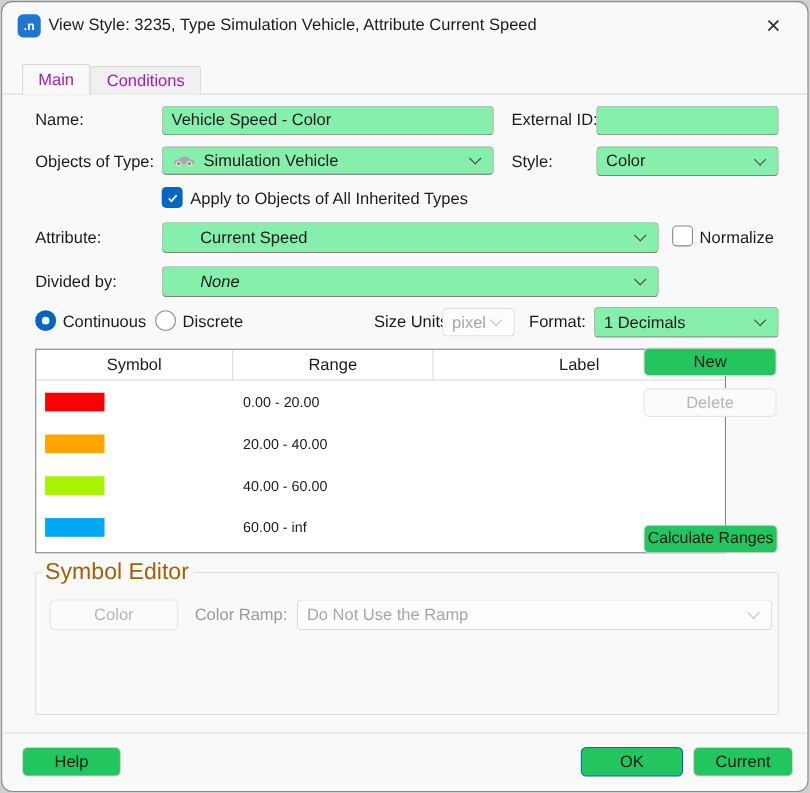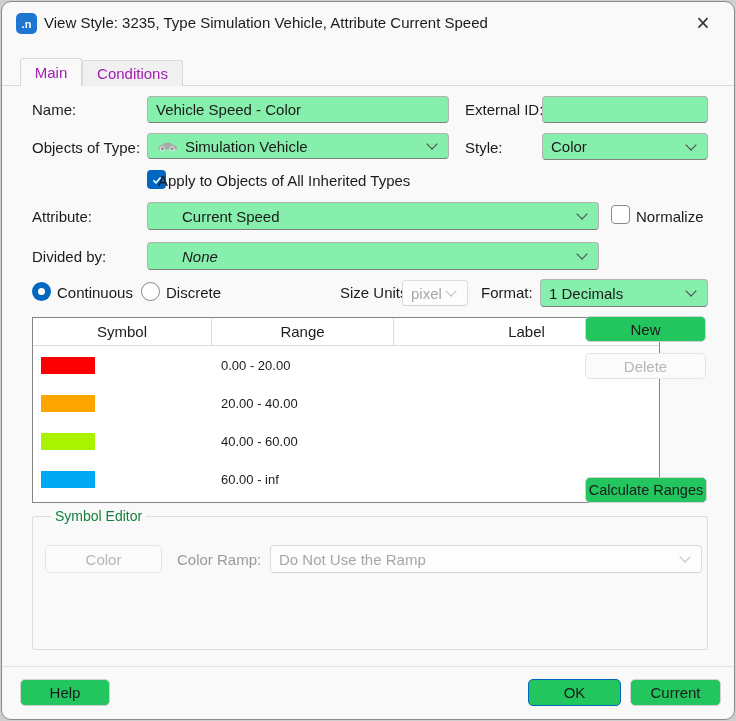--- a/index.html
+++ b/index.html
@@ -65,21 +65,21 @@
   .hc.c1{width:179px;} .hc.c2{width:182px;} .hc.c3{flex:1;}
   .rrow{display:flex;height:38px;align-items:center;}
   .rrow .cell1{width:179px;display:flex;align-items:center;padding-left:8px;}
   .rrow .cell2{width:182px;font-size:13px;color:#1b1b1b;padding-left:9px;}
   .rrow .cell3{flex:1;font-size:15px;color:#1b1b1b;}
   .swatch{width:54px;height:17px;}
 
   
   fieldset.group{position:absolute;left:30px;top:506px;width:676px;height:142px;
           border:1px solid #dcdcdc;border-radius:2px;margin:0;padding:0;}
-  fieldset.group legend{color:#15803d;font-size:14px;padding:0 4px;margin-left:18px;}
+  fieldset.group legend{color:#a16207;font-size:21px;padding:0 4px;margin-left:4px;}
 
   .footline{position:absolute;left:0;right:0;top:664px;height:1px;background:#e2e2e2;}
   svg{display:block;}
 </style>
 </head>
 <body>
 
 <div class="dialog">
 
   <div class="titlebar">
@@ -113,21 +113,21 @@
   <div class="combo" style="left:540px;top:131px;width:166px;height:27px;">
     <span class="val">Color</span>
     <span class="chev"></span>
   </div>
 
   <span class="checkbox checked" style="left:145px;top:168px;">
     <svg width="12" height="12" viewBox="0 0 12 12">
       <path d="M2.4 6.4 L4.9 8.9 L9.6 3.4" stroke="#fff" stroke-width="1.6" fill="none"></path>
     </svg>
   </span>
-  <span class="lbl" style="left:156px;top:170px;text-align:center;">Apply to Objects of All Inherited Types</span>
+  <span class="lbl" style="left:171px;top:170px;text-align:center;">Apply to Objects of All Inherited Types</span>
 
   <span class="lbl" style="left:30px;top:206px;">Attribute:</span>
   <div class="combo indent" style="left:145px;top:200px;width:452px;height:28px;">
     <span class="val">Current Speed</span>
     <span class="chev"></span>
   </div>
   <span class="checkbox unchecked" style="left:609px;top:203px;"></span>
   <span class="lbl" style="left:634px;top:206px;">Normalize</span>
 
   <span class="lbl" style="left:30px;top:246px;">Divided by:</span>

